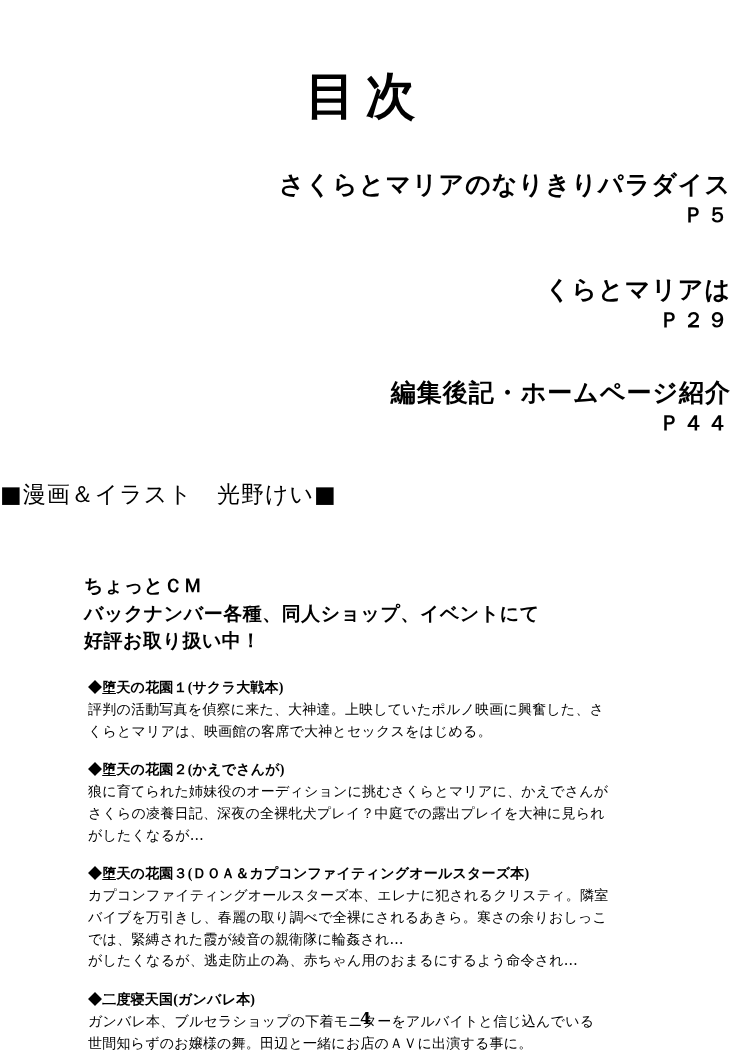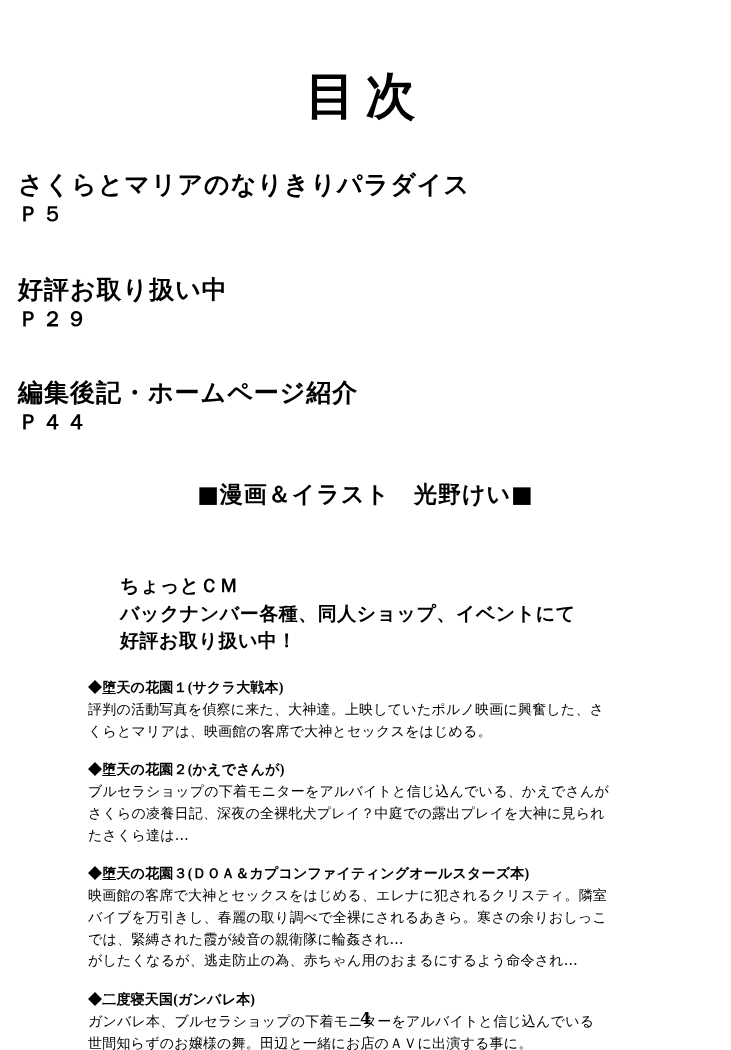--- a/index.html
+++ b/index.html
@@ -33,57 +33,57 @@
     padding-top: 68px;
     line-height: 1.1;
   }
 
   .toc-list {
     margin: 0;
     padding: 0;
     list-style: none;
   }
   .toc-entry {
-    text-align: left;
+    text-align: right;
     margin-top: 40px;
     margin-left: 18px;
   }
   .toc-entry-title {
     font-family: "DejaVu Serif", serif;
     font-weight: bold;
     font-size: 25px;
     letter-spacing: 1px;
     line-height: 1.25;
     display: block;
   }
   .toc-entry-page {
-    font-family: Liberation Mono, monospace;
+    font-family: Liberation Serif, serif;
     font-weight: bold;
     font-size: 21px;
     letter-spacing: 3px;
     line-height: 1.5;
     display: block;
   }
   .toc-entry.e1 { margin-top: 46px; }
   .toc-entry.e2 { margin-top: 42px; }
   .toc-entry.e3 { margin-top: 40px; }
 
   .credits {
-    text-align: center;
+    text-align: left;
     font-family: "DejaVu Serif", serif;
-    font-weight: bold;
+    font-weight: normal;
     font-size: 23px;
     letter-spacing: 1px;
     margin-top: 40px;
   }
 
   
   .cm-block {
     margin-top: 62px;
-    padding-left: 120px;
+    padding-left: 84px;
     padding-right: 80px;
   }
   .cm-line {
     font-family: "DejaVu Serif", serif;
     font-weight: bold;
     font-size: 19px;
     line-height: 1.45;
     letter-spacing: 0.5px;
   }
 
@@ -132,21 +132,21 @@
 <div class="page">
 
   <h1 class="toc-title">目次</h1>
 
   <ul class="toc-list">
     <li class="toc-entry e1">
       <span class="toc-entry-title">さくらとマリアのなりきりパラダイス</span>
       <span class="toc-entry-page">Ｐ５</span>
     </li>
     <li class="toc-entry e2">
-      <span class="toc-entry-title">好評お取り扱い中</span>
+      <span class="toc-entry-title">くらとマリアは</span>
       <span class="toc-entry-page">Ｐ２９</span>
     </li>
     <li class="toc-entry e3">
       <span class="toc-entry-title">編集後記・ホームページ紹介</span>
       <span class="toc-entry-page">Ｐ４４</span>
     </li>
   </ul>
 
   <div class="credits">■漫画＆イラスト　光野けい■</div>
 
@@ -159,28 +159,28 @@
   <div class="items">
 
     <div class="item">
       <div class="item-heading">◆堕天の花園１(サクラ大戦本)</div>
       <div class="item-body">評判の活動写真を偵察に来た、大神達。上映していたポルノ映画に興奮した、さ</div>
       <div class="item-body">くらとマリアは、映画館の客席で大神とセックスをはじめる。</div>
     </div>
 
     <div class="item">
       <div class="item-heading">◆堕天の花園２(かえでさんが)</div>
-      <div class="item-body">ブルセラショップの下着モニターをアルバイトと信じ込んでいる、かえでさんが</div>
+      <div class="item-body">狼に育てられた姉妹役のオーディションに挑むさくらとマリアに、かえでさんが</div>
       <div class="item-body">さくらの凌養日記、深夜の全裸牝犬プレイ？中庭での露出プレイを大神に見られ</div>
-      <div class="item-body">たさくら達は…</div>
+      <div class="item-body">がしたくなるが…</div>
     </div>
 
     <div class="item">
       <div class="item-heading">◆堕天の花園３(ＤＯＡ＆カプコンファイティングオールスターズ本)</div>
-      <div class="item-body">映画館の客席で大神とセックスをはじめる、エレナに犯されるクリスティ。隣室</div>
+      <div class="item-body">カプコンファイティングオールスターズ本、エレナに犯されるクリスティ。隣室</div>
       <div class="item-body">バイブを万引きし、春麗の取り調べで全裸にされるあきら。寒さの余りおしっこ</div>
       <div class="item-body">では、緊縛された霞が綾音の親衛隊に輪姦され…</div>
       <div class="item-body">がしたくなるが、逃走防止の為、赤ちゃん用のおまるにするよう命令され…</div>
     </div>
 
     <div class="item">
       <div class="item-heading">◆二度寝天国(ガンバレ本)</div>
       <div class="item-body">ガンバレ本、ブルセラショップの下着モニターをアルバイトと信じ込んでいる</div>
       <div class="item-body">世間知らずのお嬢様の舞。田辺と一緒にお店のＡＶに出演する事に。</div>
     </div>

